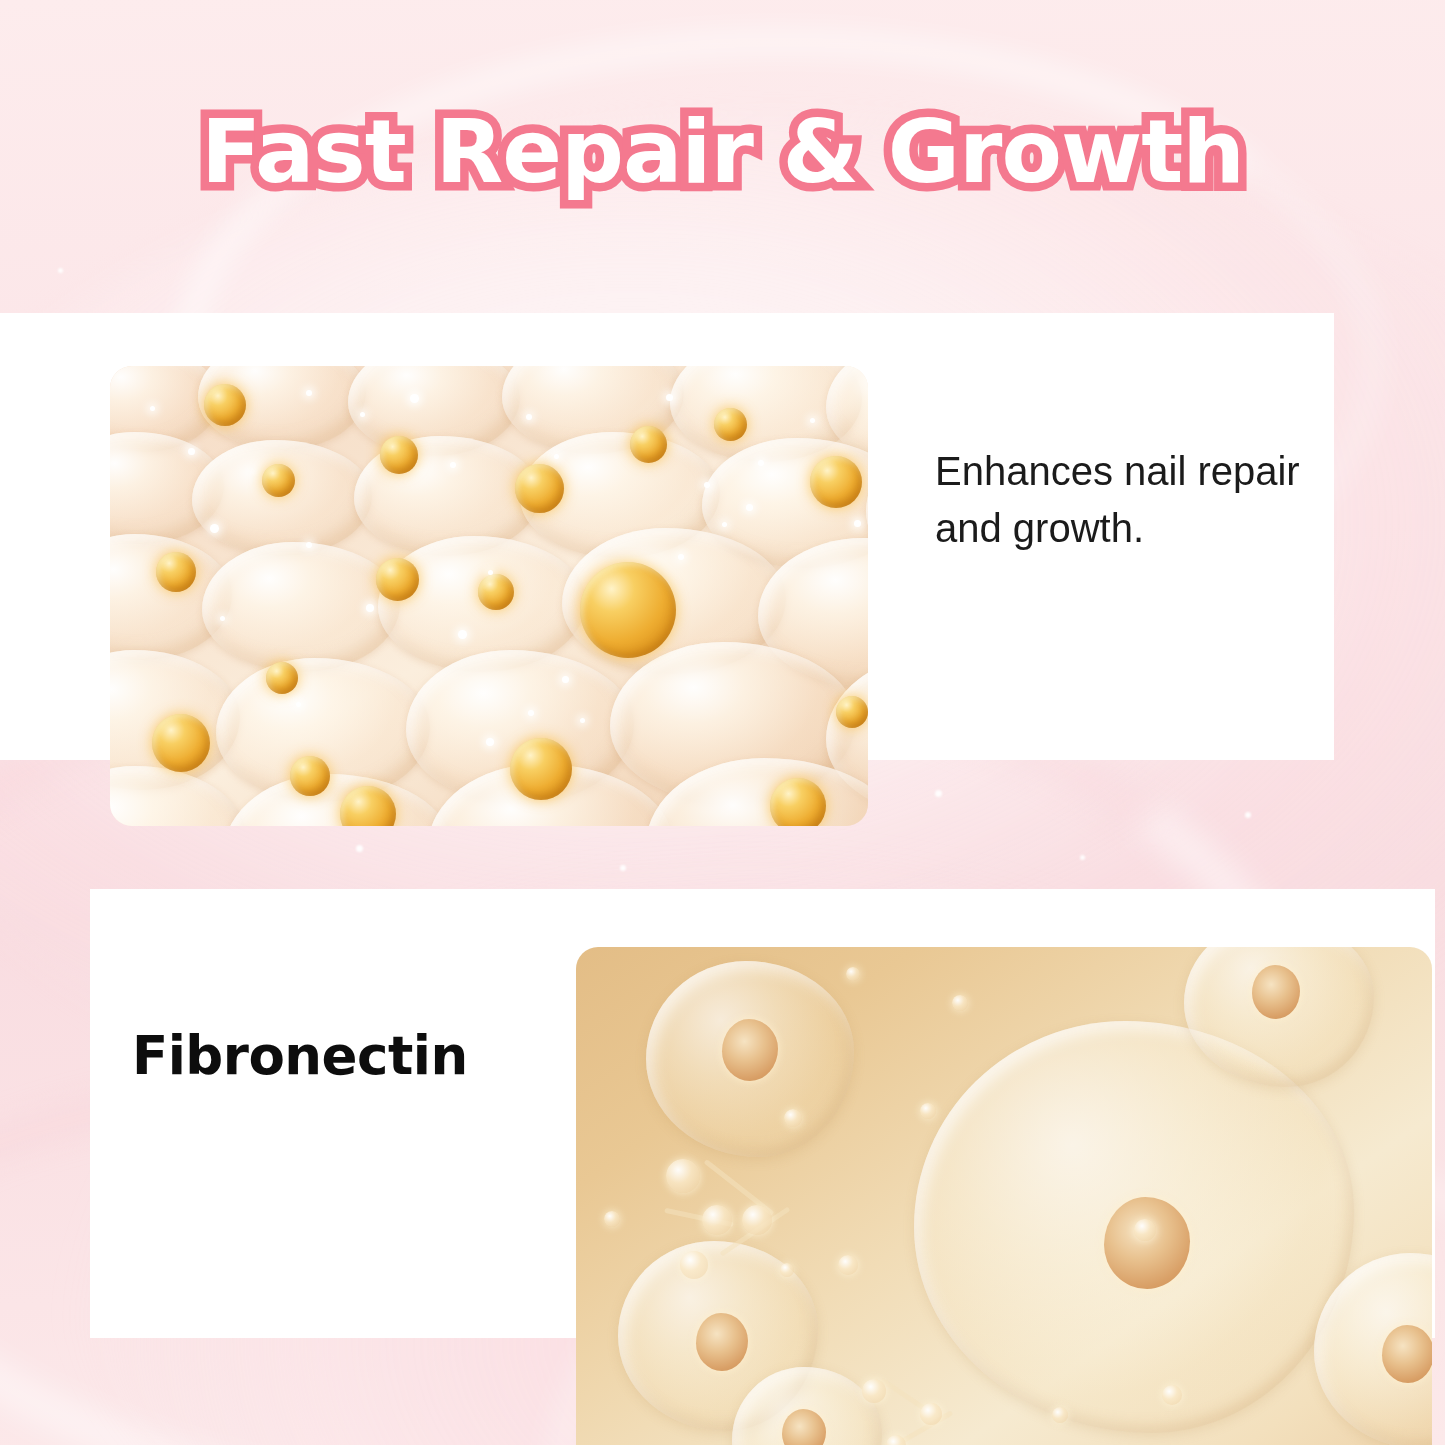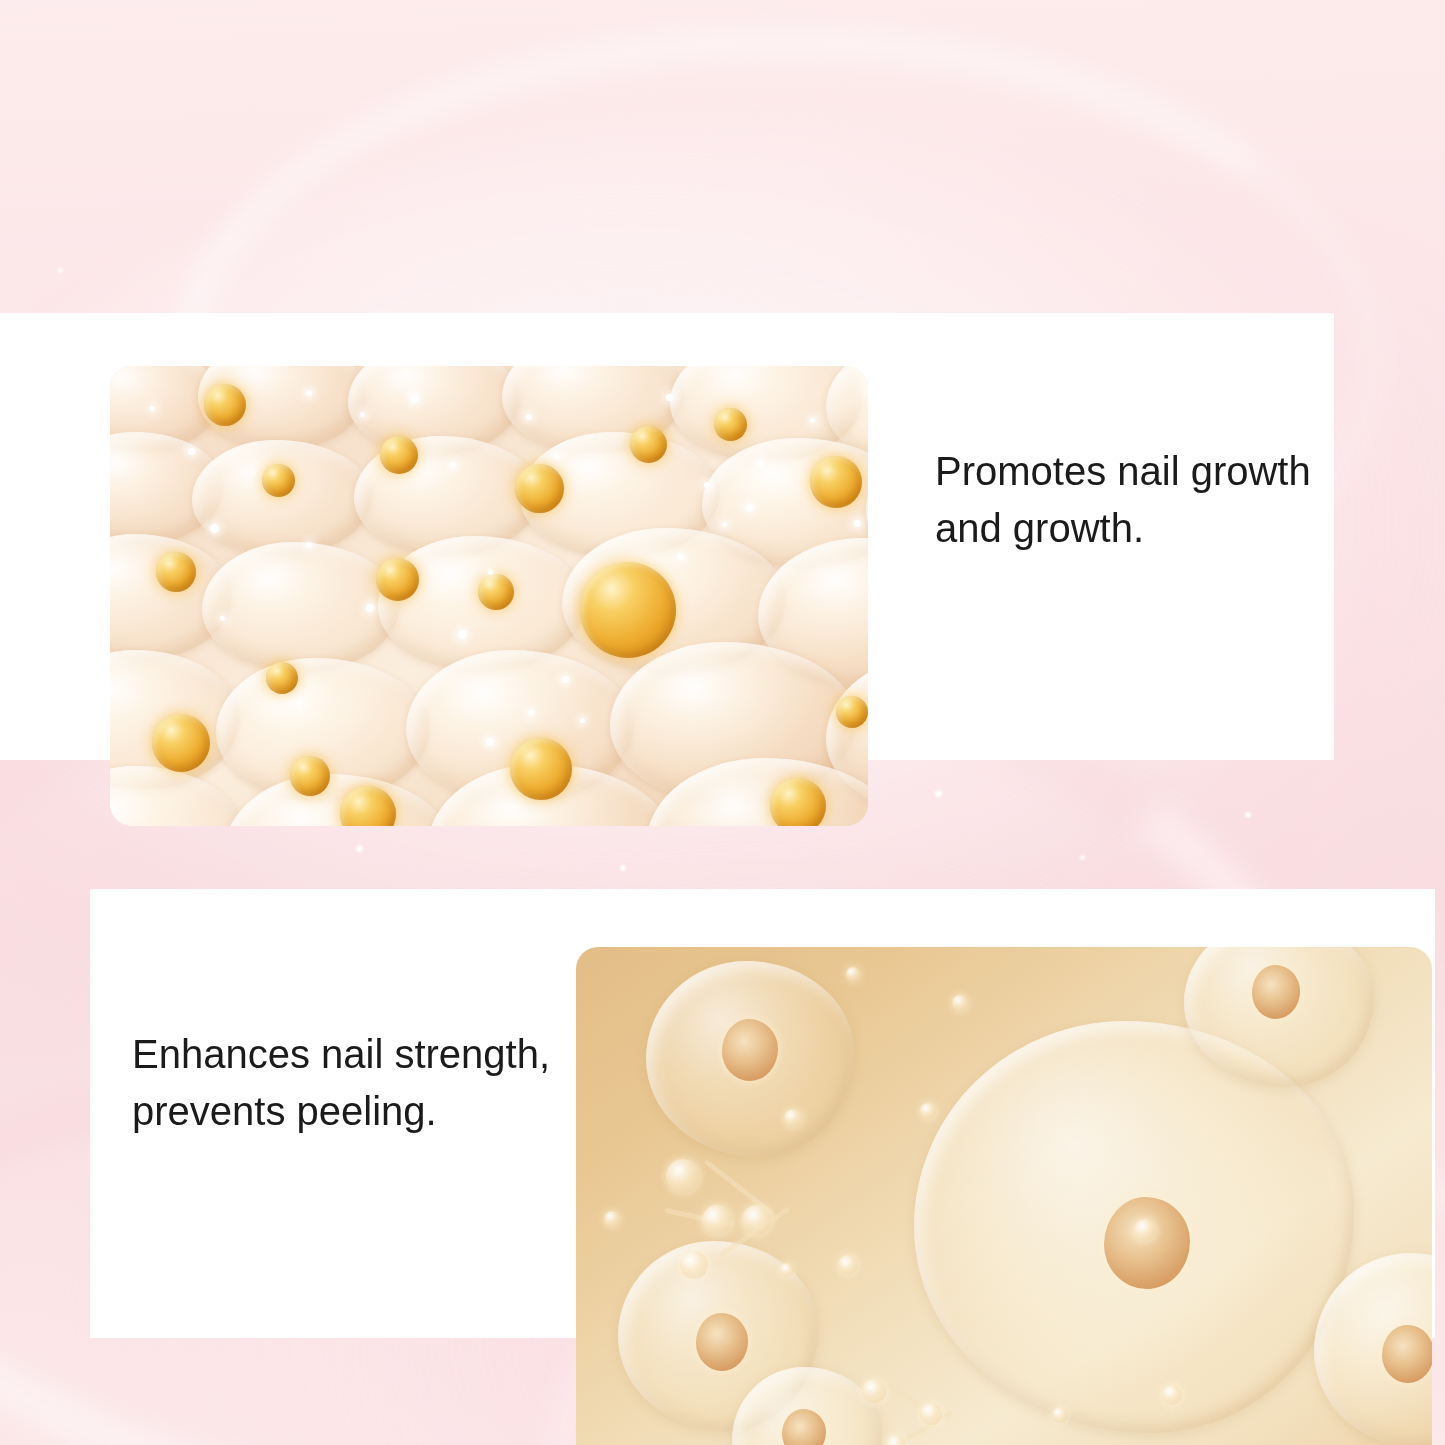--- a/index.html
+++ b/index.html
@@ -308,20 +308,23 @@
     <div class="bg-sparkle" style="left:470px;top:800px;width:5px;height:5px;"></div>
     <div class="bg-sparkle" style="left:620px;top:865px;width:6px;height:6px;"></div>
     <div class="bg-sparkle" style="left:935px;top:790px;width:7px;height:7px;"></div>
     <div class="bg-sparkle" style="left:1080px;top:855px;width:5px;height:5px;"></div>
     <div class="bg-sparkle" style="left:1245px;top:812px;width:6px;height:6px;"></div>
     <div class="bg-sparkle" style="left:1390px;top:1272px;width:7px;height:7px;"></div>
     <div class="bg-sparkle" style="left:1346px;top:1310px;width:5px;height:5px;"></div>
     <div class="bg-sparkle" style="left:58px;top:268px;width:5px;height:5px;"></div>
   </div>
 
+  <div class="headline-wrap">
+    <span class="headline">Fast Repair &amp; Growth</span>
+  </div>
 
   <div class="panel panel-one"></div>
 
   <div class="tile tile-biotin">
     <div class="cell" style="left:-40px;top:-18px;width:150px;height:104px;"></div>
     <div class="cell" style="left:88px;top:-26px;width:168px;height:110px;"></div>
     <div class="cell" style="left:238px;top:-22px;width:172px;height:112px;"></div>
     <div class="cell" style="left:392px;top:-30px;width:182px;height:118px;"></div>
     <div class="cell" style="left:560px;top:-26px;width:192px;height:122px;"></div>
     <div class="cell" style="left:716px;top:-20px;width:160px;height:118px;"></div>
@@ -438,20 +441,20 @@
     <div class="fbead" style="left:558px;top:272px;width:22px;height:22px;"></div>
 
     <div class="fbond" style="left:300px;top:448px;width:64px;transform:rotate(34deg);"></div>
     <div class="fbond" style="left:320px;top:478px;width:60px;transform:rotate(-30deg);"></div>
     <div class="fbead" style="left:286px;top:432px;width:24px;height:24px;"></div>
     <div class="fbead" style="left:344px;top:456px;width:22px;height:22px;"></div>
     <div class="fbead" style="left:310px;top:488px;width:20px;height:20px;"></div>
   </div>
 
   <div class="txt-biotin">
-    <div class="feature-desc">Promotes nail growth and growth.</div>
+    <div class="feature-desc">Enhances nail repair and growth.</div>
   </div>
 
   <div class="txt-fibro">
-    <div class="feature-desc">Enhances nail strength, prevents peeling.</div>
+    <div class="feature-title">Fibronectin</div>
   </div>
 
 </div>
 
 </body></html>

